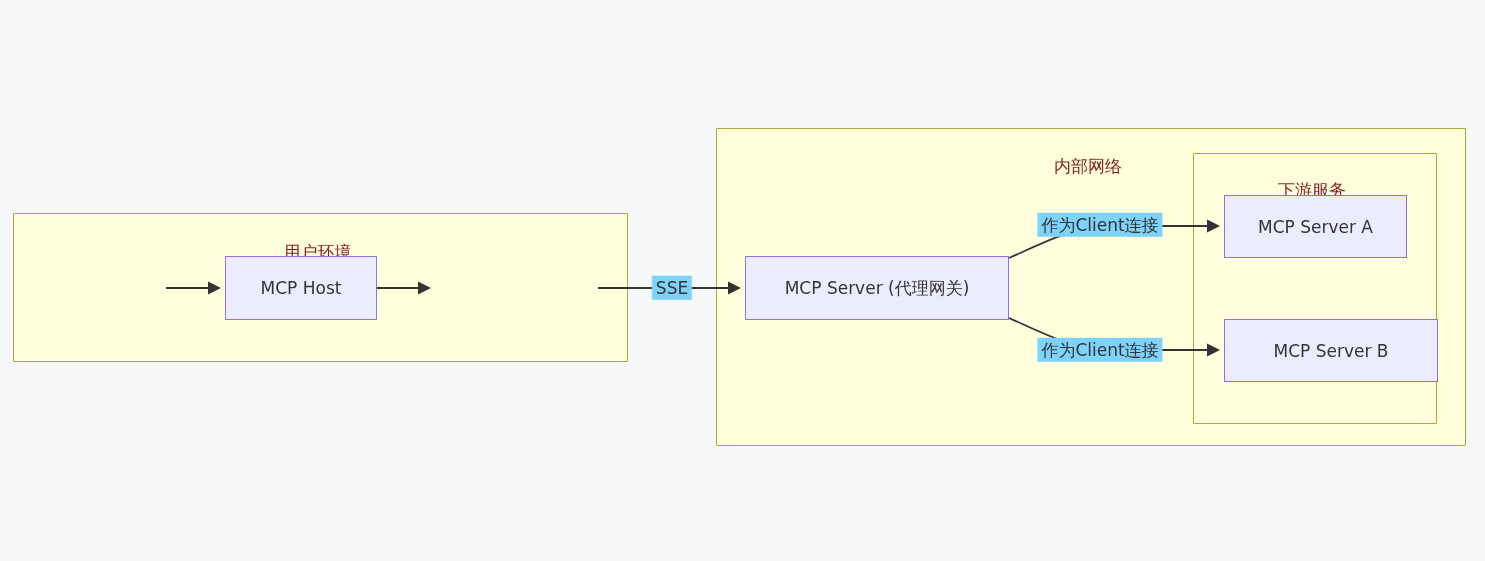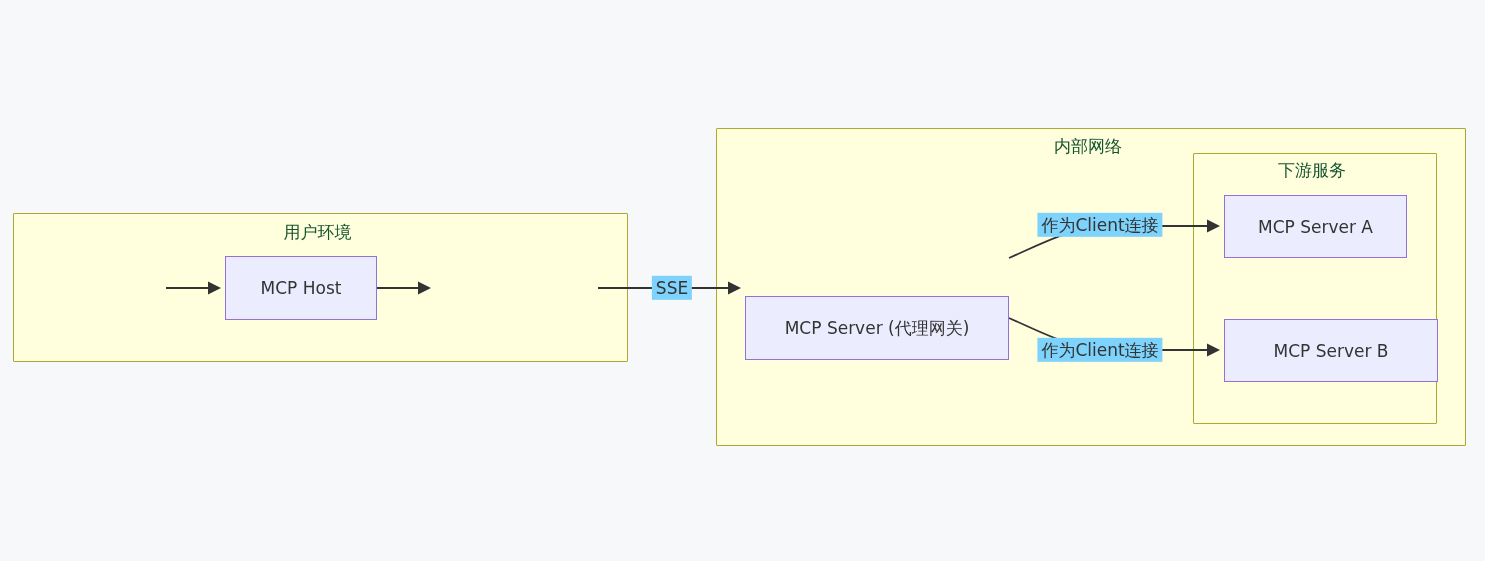--- a/index.html
+++ b/index.html
@@ -23,22 +23,23 @@
     box-sizing: border-box;
     border-radius: 1px;
   }
   .cluster-title {
     position: absolute;
     left: 0;
     right: 6px;
     text-align: center;
     font-size: 17px;
     line-height: 1.2;
-    color: #14532d;
+    color: #7f1d1d;
     white-space: nowrap;
+    margin-top: 20px;
   }
   .node {
     position: absolute;
     background: #ececff;
     border: 1px solid #9370db;
     box-sizing: border-box;
     display: flex;
     align-items: center;
     justify-content: center;
     font-size: 17px;
@@ -103,21 +104,21 @@
   <div class="edge-label" style="left:672px; top:288px;">SSE</div>
   <div class="edge-label" style="left:1100px; top:225px;">作为Client连接</div>
   <div class="edge-label" style="left:1100px; top:350px;">作为Client连接</div>
 
 
   <div class="node" style="left:225px; top:256px; width:152px; height:64px;">
     <span>MCP Host</span>
   </div>
 
 
-  <div class="node" style="left:745px; top:256px; width:264px; height:64px;margin-top:40px;">
+  <div class="node" style="left:745px; top:256px; width:264px; height:64px;">
     <span>MCP Server (代理网关)</span>
   </div>
 
   <div class="node" style="left:1224px; top:195px; width:183px; height:63px;">
     <span>MCP Server A</span>
   </div>
 
   <div class="node" style="left:1224px; top:319px; width:214px; height:63px;">
     <span>MCP Server B</span>
   </div>

